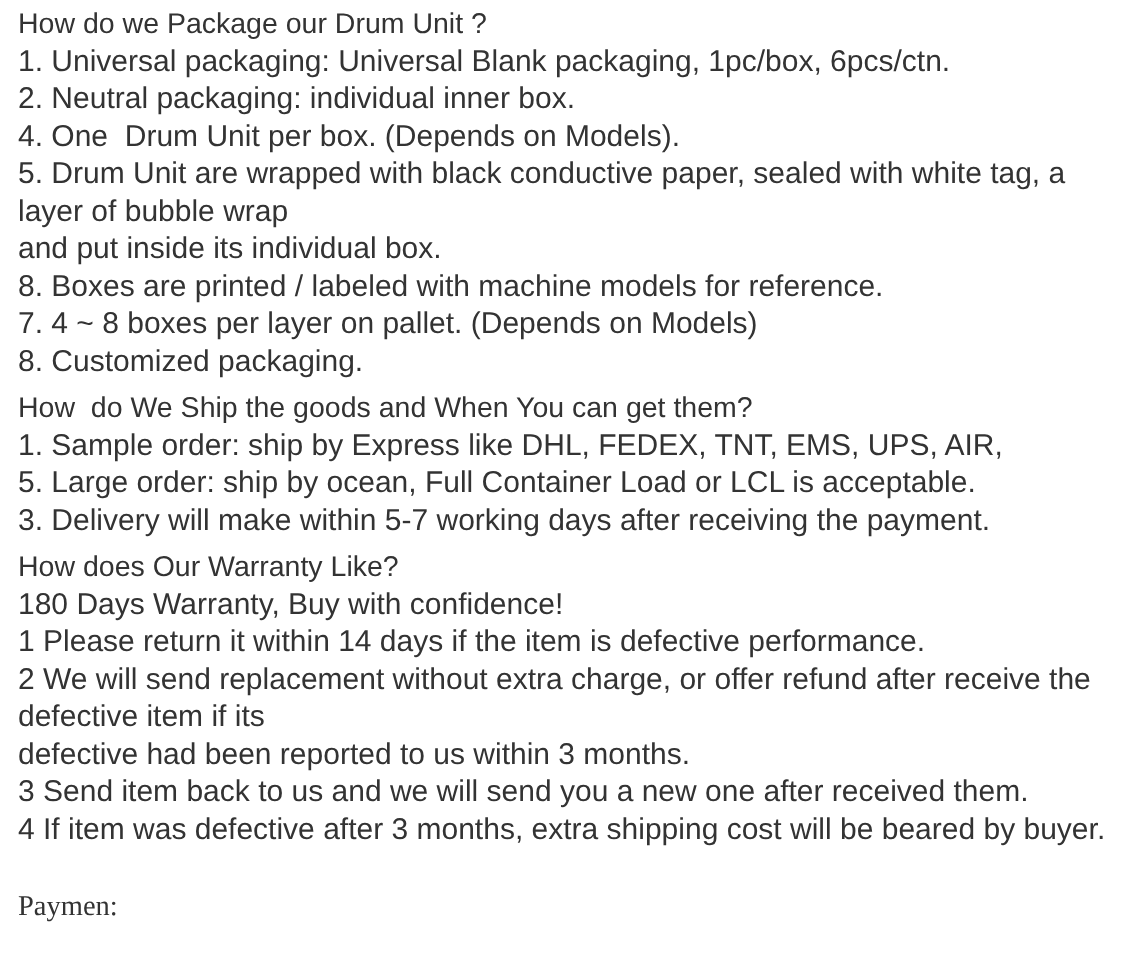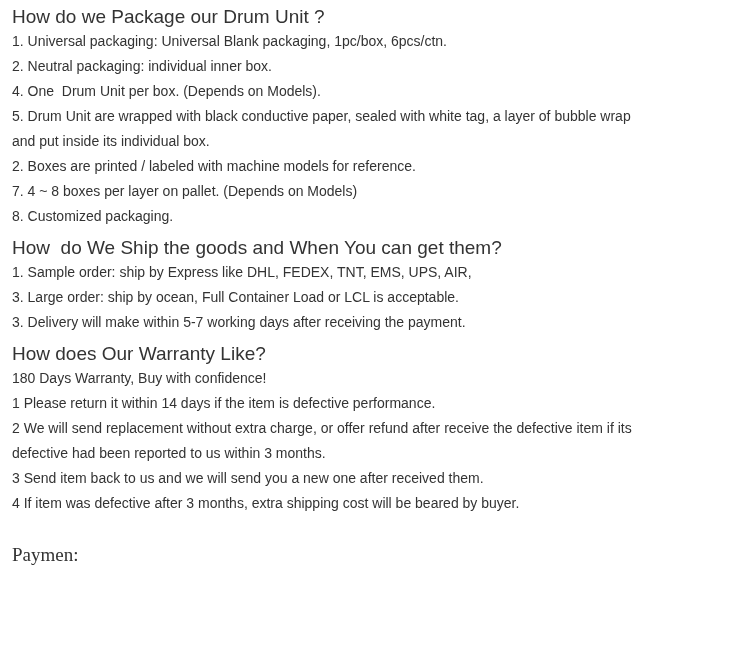--- a/index.html
+++ b/index.html
@@ -21,21 +21,21 @@
   }
   .section-heading {
     font-size: 19px;
     font-weight: 400;
     line-height: 25px;
     margin: 0;
     white-space: pre-wrap;
     color: #333333;
   }
   .text-line {
-    font-size: 14px;
+    font-size: 20px;
     font-weight: 400;
     line-height: 25px;
     white-space: pre-wrap;
     color: #333333;
   }
   .section { margin: 0; }
   .section.gap-medium { margin-top: 6px; }
   .section.gap-large  { margin-top: 26px; font-family: Liberation Serif, serif; }
 </style>
 </head>
@@ -43,29 +43,29 @@
 
 <div class="doc">
 
   <section class="section">
     <h2 class="section-heading">How do we Package our Drum Unit ?</h2>
     <div class="text-line">1. Universal packaging: Universal Blank packaging, 1pc/box, 6pcs/ctn.</div>
     <div class="text-line">2. Neutral packaging: individual inner box.</div>
     <div class="text-line">4. One  Drum Unit per box. (Depends on Models).</div>
     <div class="text-line">5. Drum Unit are wrapped with black conductive paper, sealed with white tag, a layer of bubble wrap</div>
     <div class="text-line">and put inside its individual box.</div>
-    <div class="text-line">2. Boxes are printed / labeled with machine models for reference.</div>
+    <div class="text-line">8. Boxes are printed / labeled with machine models for reference.</div>
     <div class="text-line">7. 4 ~ 8 boxes per layer on pallet. (Depends on Models)</div>
     <div class="text-line">8. Customized packaging.</div>
   </section>
 
   <section class="section gap-medium">
     <h2 class="section-heading">How  do We Ship the goods and When You can get them?</h2>
     <div class="text-line">1. Sample order: ship by Express like DHL, FEDEX, TNT, EMS, UPS, AIR,</div>
-    <div class="text-line">3. Large order: ship by ocean, Full Container Load or LCL is acceptable.</div>
+    <div class="text-line">5. Large order: ship by ocean, Full Container Load or LCL is acceptable.</div>
     <div class="text-line">3. Delivery will make within 5-7 working days after receiving the payment.</div>
   </section>
 
   <section class="section gap-medium">
     <h2 class="section-heading">How does Our Warranty Like?</h2>
     <div class="text-line">180 Days Warranty, Buy with confidence!</div>
     <div class="text-line">1 Please return it within 14 days if the item is defective performance.</div>
     <div class="text-line">2 We will send replacement without extra charge, or offer refund after receive the defective item if its</div>
     <div class="text-line">defective had been reported to us within 3 months.</div>
     <div class="text-line">3 Send item back to us and we will send you a new one after received them.</div>

